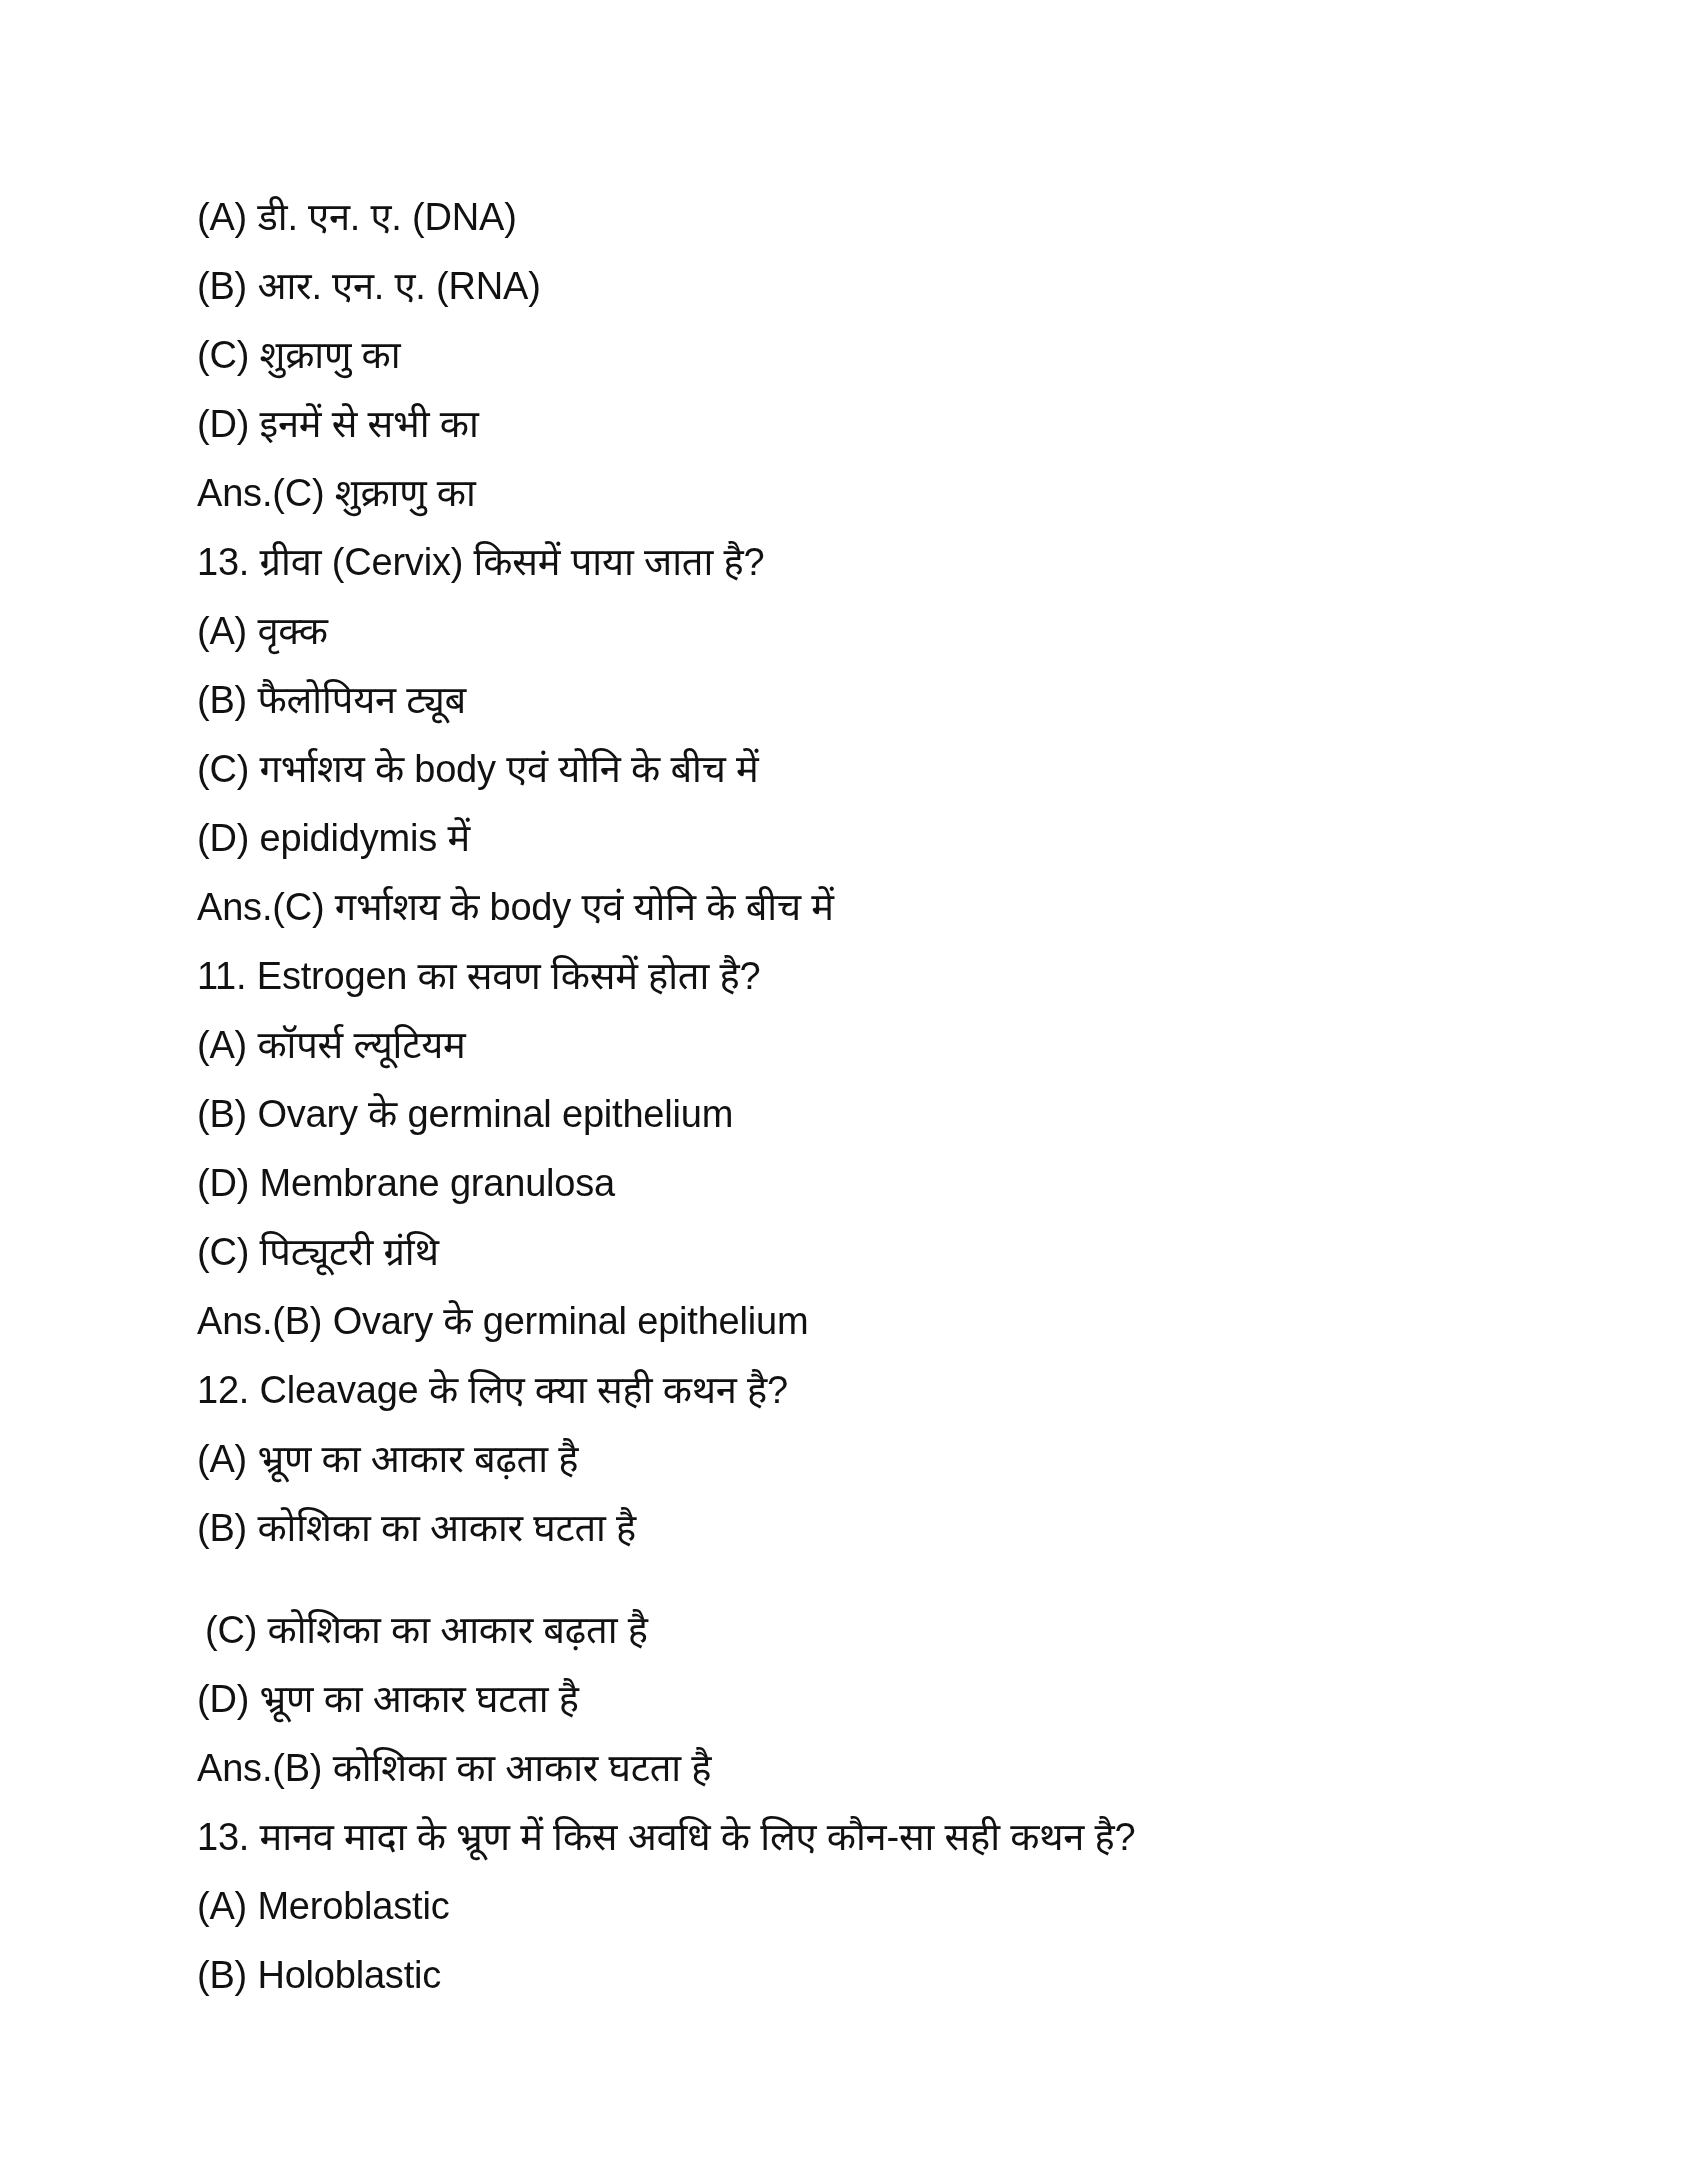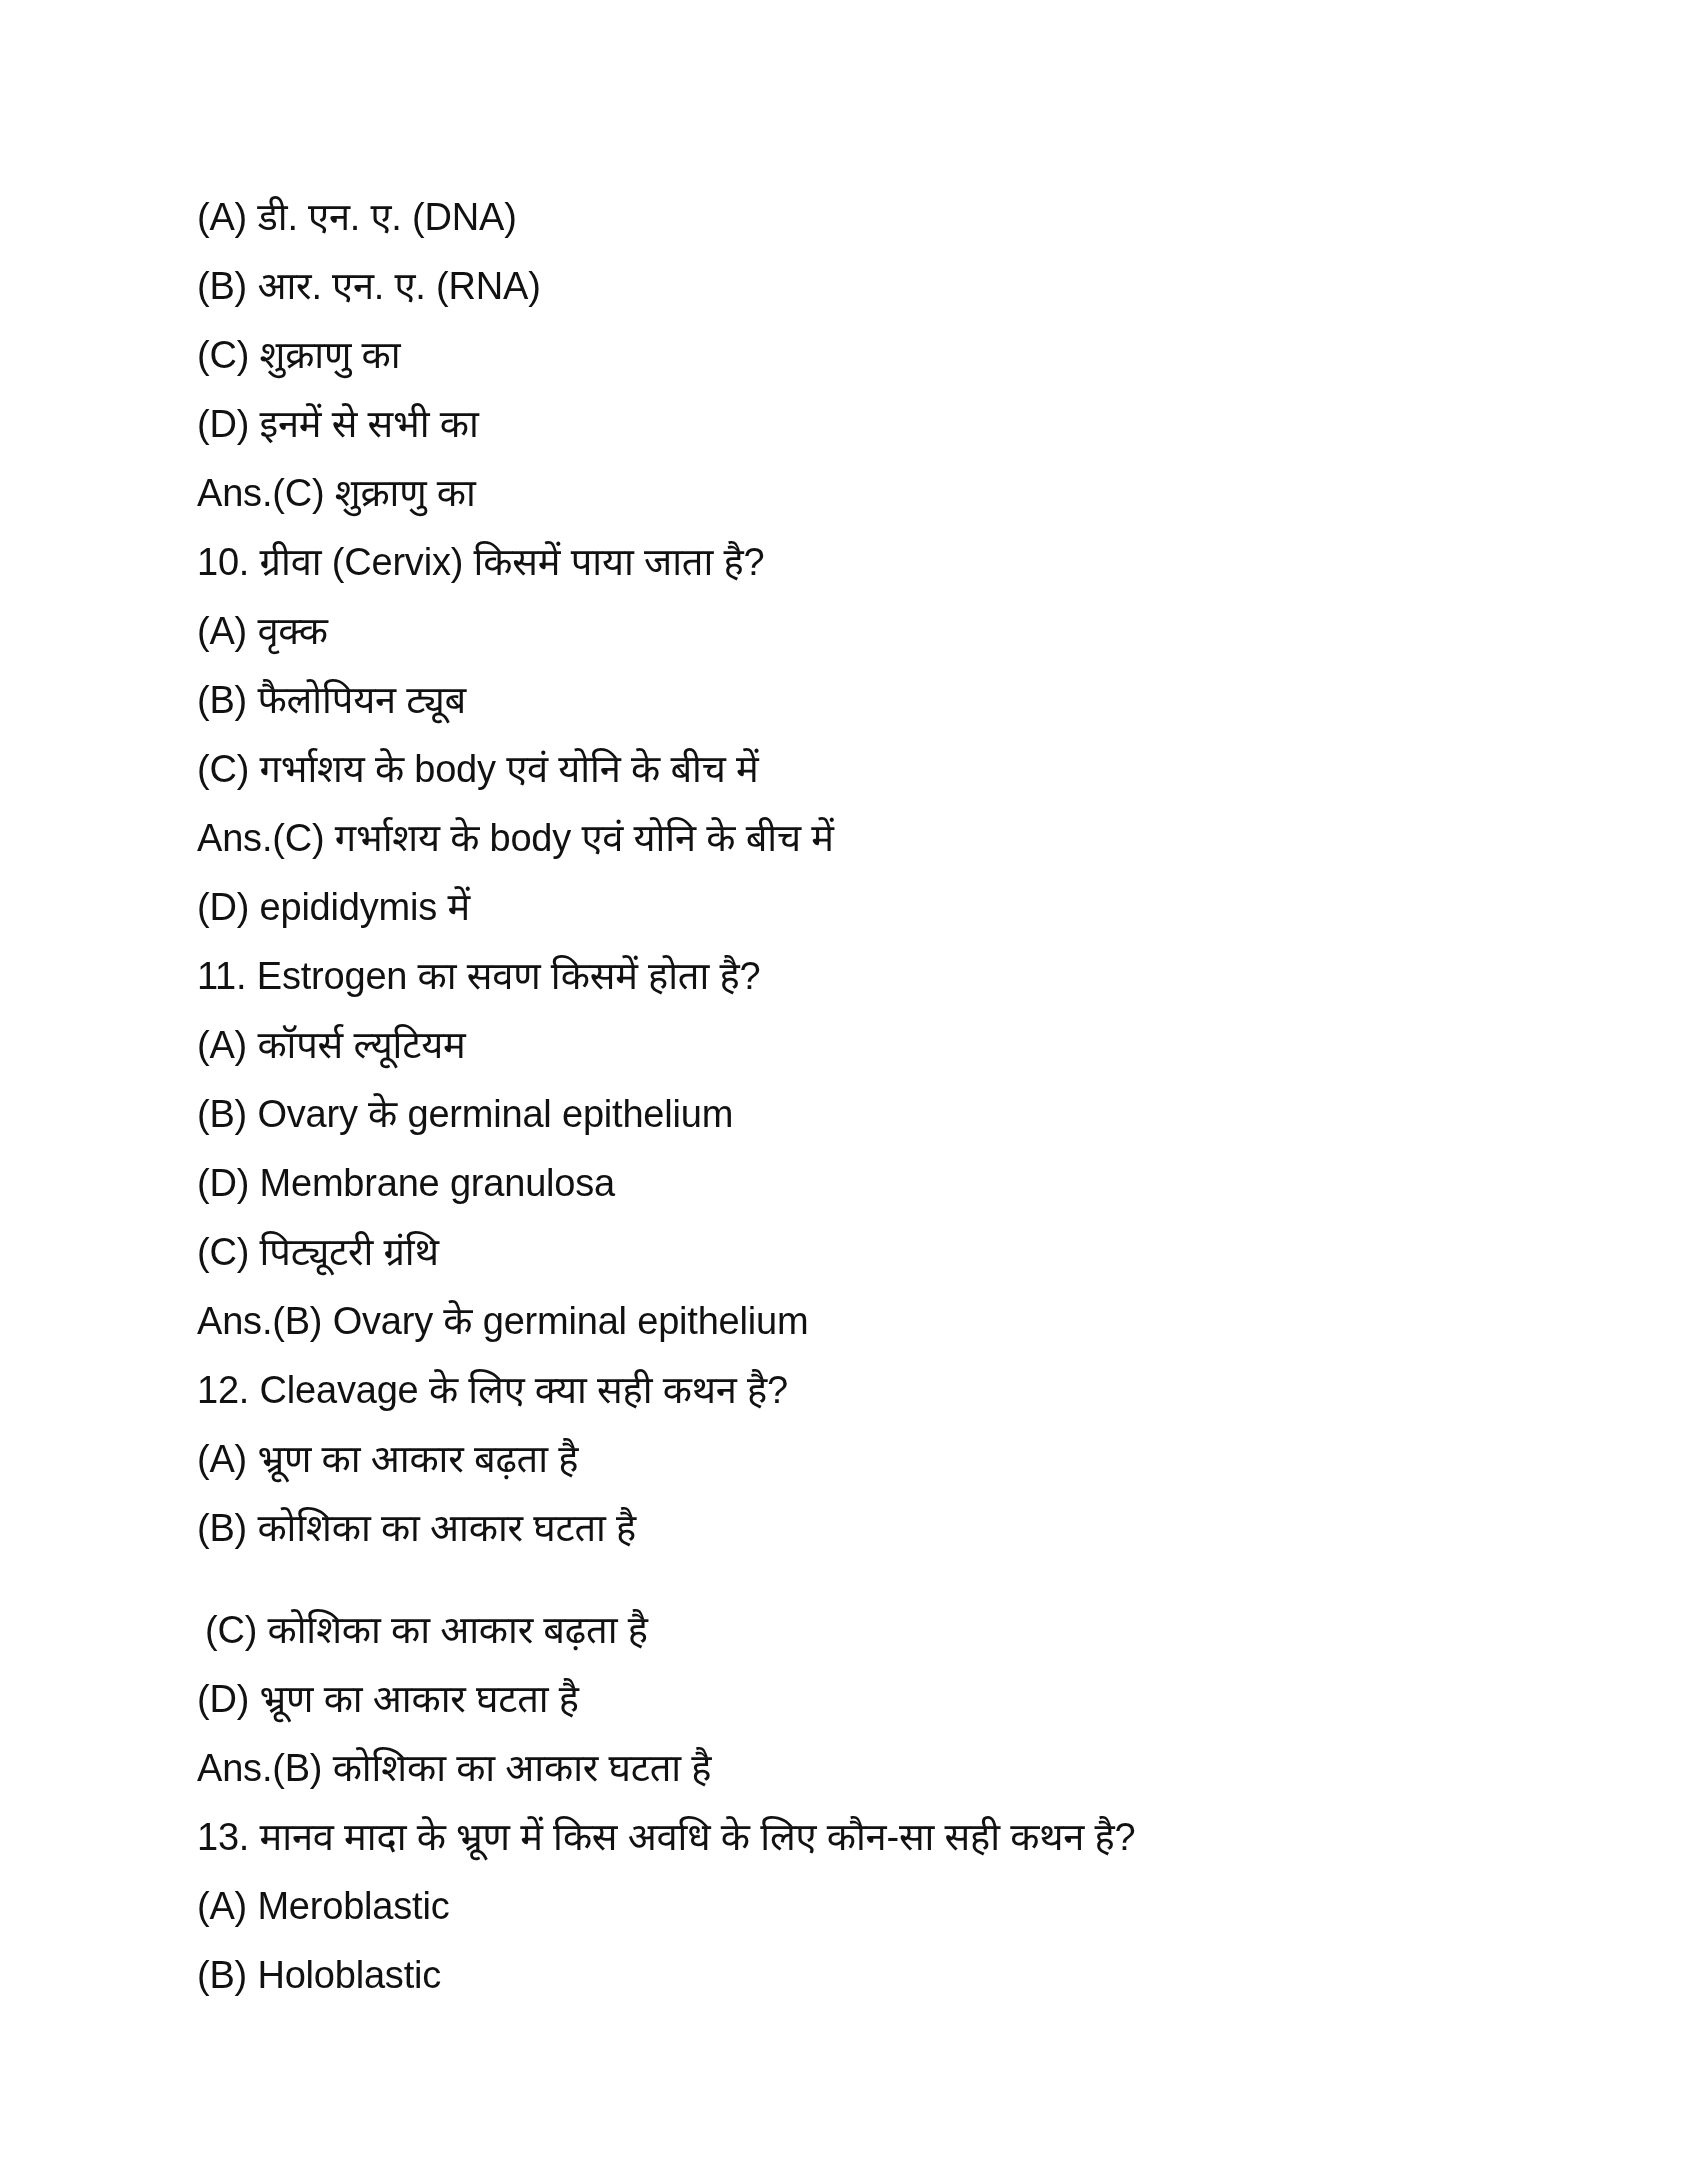--- a/index.html
+++ b/index.html
@@ -40,26 +40,26 @@
 </head>
 <body>
 
 <div class="page">
   <div class="line"><span>(A) डी. एन. ए. (DNA)</span></div>
   <div class="line"><span>(B) आर. एन. ए. (RNA)</span></div>
   <div class="line"><span>(C) शुक्राणु का</span></div>
   <div class="line"><span>(D) इनमें से सभी का</span></div>
   <div class="line"><span class="ans-label">Ans.</span><span>(C) शुक्राणु का</span></div>
 
-  <div class="line"><span>10. ग्रीवा (Cervix) किसमें पाया जाता है?</span></div>
+  <div class="line"><span>13. ग्रीवा (Cervix) किसमें पाया जाता है?</span></div>
   <div class="line"><span>(A) वृक्क</span></div>
   <div class="line"><span>(B) फैलोपियन ट्यूब</span></div>
   <div class="line"><span>(C) गर्भाशय के body एवं योनि के बीच में</span></div>
+  <div class="line"><span>(D) epididymis में</span></div>
   <div class="line"><span class="ans-label">Ans.</span><span>(C) गर्भाशय के body एवं योनि के बीच में</span></div>
-  <div class="line"><span>(D) epididymis में</span></div>
 
   <div class="line"><span>11. Estrogen का सवण किसमें होता है?</span></div>
   <div class="line"><span>(A) कॉपर्स ल्यूटियम</span></div>
   <div class="line"><span>(B) Ovary के germinal epithelium</span></div>
   <div class="line"><span>(D) Membrane granulosa</span></div>
   <div class="line"><span>(C) पिट्यूटरी ग्रंथि</span></div>
   <div class="line"><span class="ans-label">Ans.</span><span>(B) Ovary के germinal epithelium</span></div>
 
   <div class="line"><span>12. Cleavage के लिए क्या सही कथन है?</span></div>
   <div class="line"><span>(A) भ्रूण का आकार बढ़ता है</span></div>

